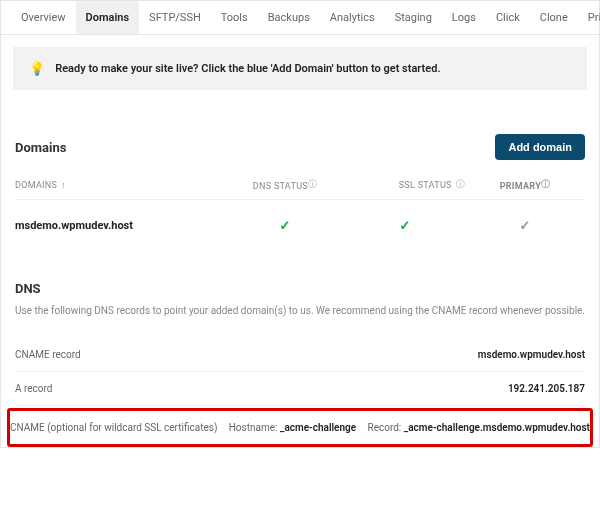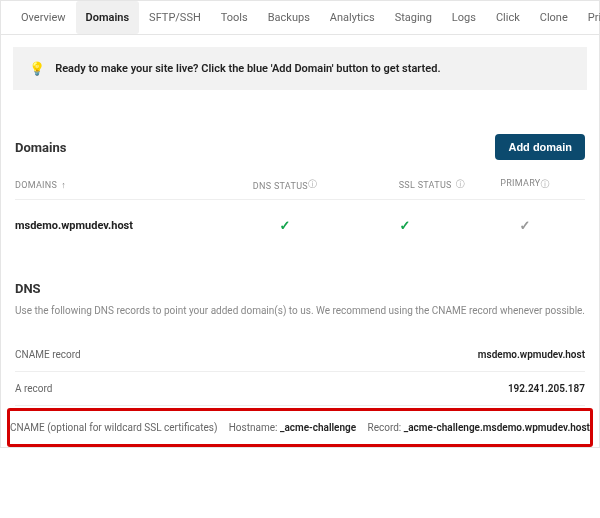--- a/index.html
+++ b/index.html
@@ -14,21 +14,21 @@
     .bulb { font-size: 13px; }
     .banner-text { font-size: 11px; font-weight: 600; color: #222; }
     .section-wrap { padding: 10px 14px 0 14px; }
     .domains-header { display: flex; align-items: center; justify-content: space-between; padding: 22px 0 10px 0; }
     .domains-title { font-size: 13px; font-weight: 700; }
     .btn-add { background: #0c4a6e; color: #fff; border: none; padding: 7px 13px; font-size: 11px; font-weight: 600; border-radius: 4px; cursor: pointer; }
     .table-head { display: flex; padding: 8px 0; font-size: 9px; color: #888; letter-spacing: 0.3px; border-bottom: 1px solid #eee; }
     .col-domain { flex: 0 0 210px; display: flex; align-items: center; gap: 4px; }
     .col-dns { flex: 0 0 120px; text-align: center; display: flex; align-items: flex-end; justify-content: center; gap: 0; }
     .col-ssl { flex: 0 0 120px; text-align: center; display: flex; align-items: center; justify-content: flex-end; gap: 4px; }
-    .col-primary { flex: 1; text-align: center; display: flex; align-items: flex-start; justify-content: center; gap: 0; }
+    .col-primary { flex: 1; text-align: center; display: flex; align-items: flex-end; justify-content: center; gap: 0; font-weight: bold; }
     .info-icon { color: #aaa; font-size: 9px; }
     .arrow-up { font-size: 9px; }
     .table-row { display: flex; padding: 18px 0; align-items: center; }
     .row-domain { flex: 0 0 210px; font-size: 11px; font-weight: 700; color: #222; }
     .row-dns, .row-ssl, .row-primary { text-align: center; }
     .row-dns { flex: 0 0 120px; }
     .row-ssl { flex: 0 0 120px; }
     .row-primary { flex: 1; }
     .check-green { color: #14a44d; font-size: 13px; font-weight: bold; }
     .check-gray { color: #999; font-size: 13px; font-weight: bold; }

